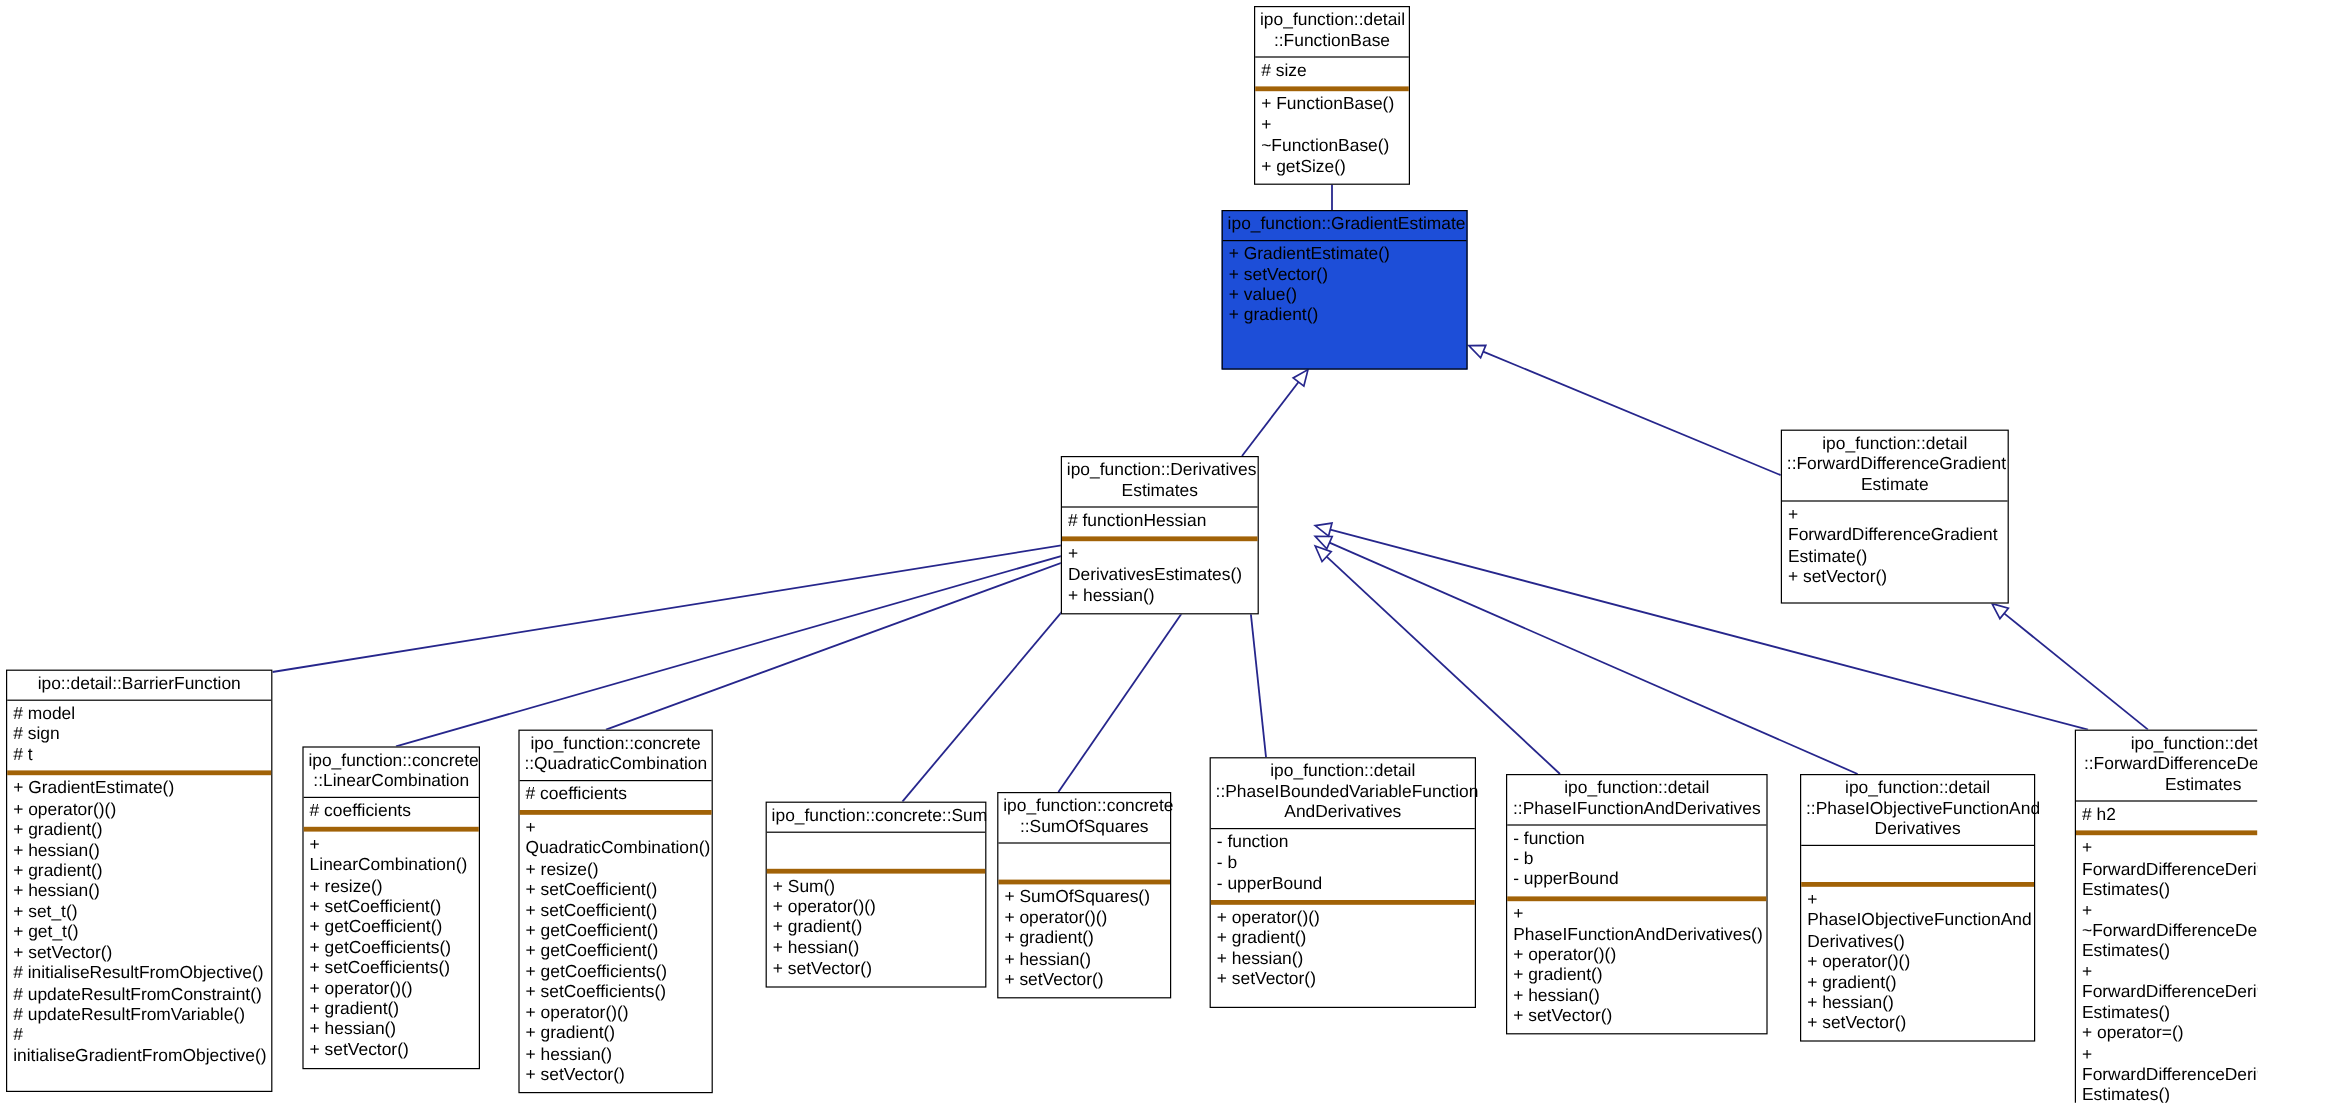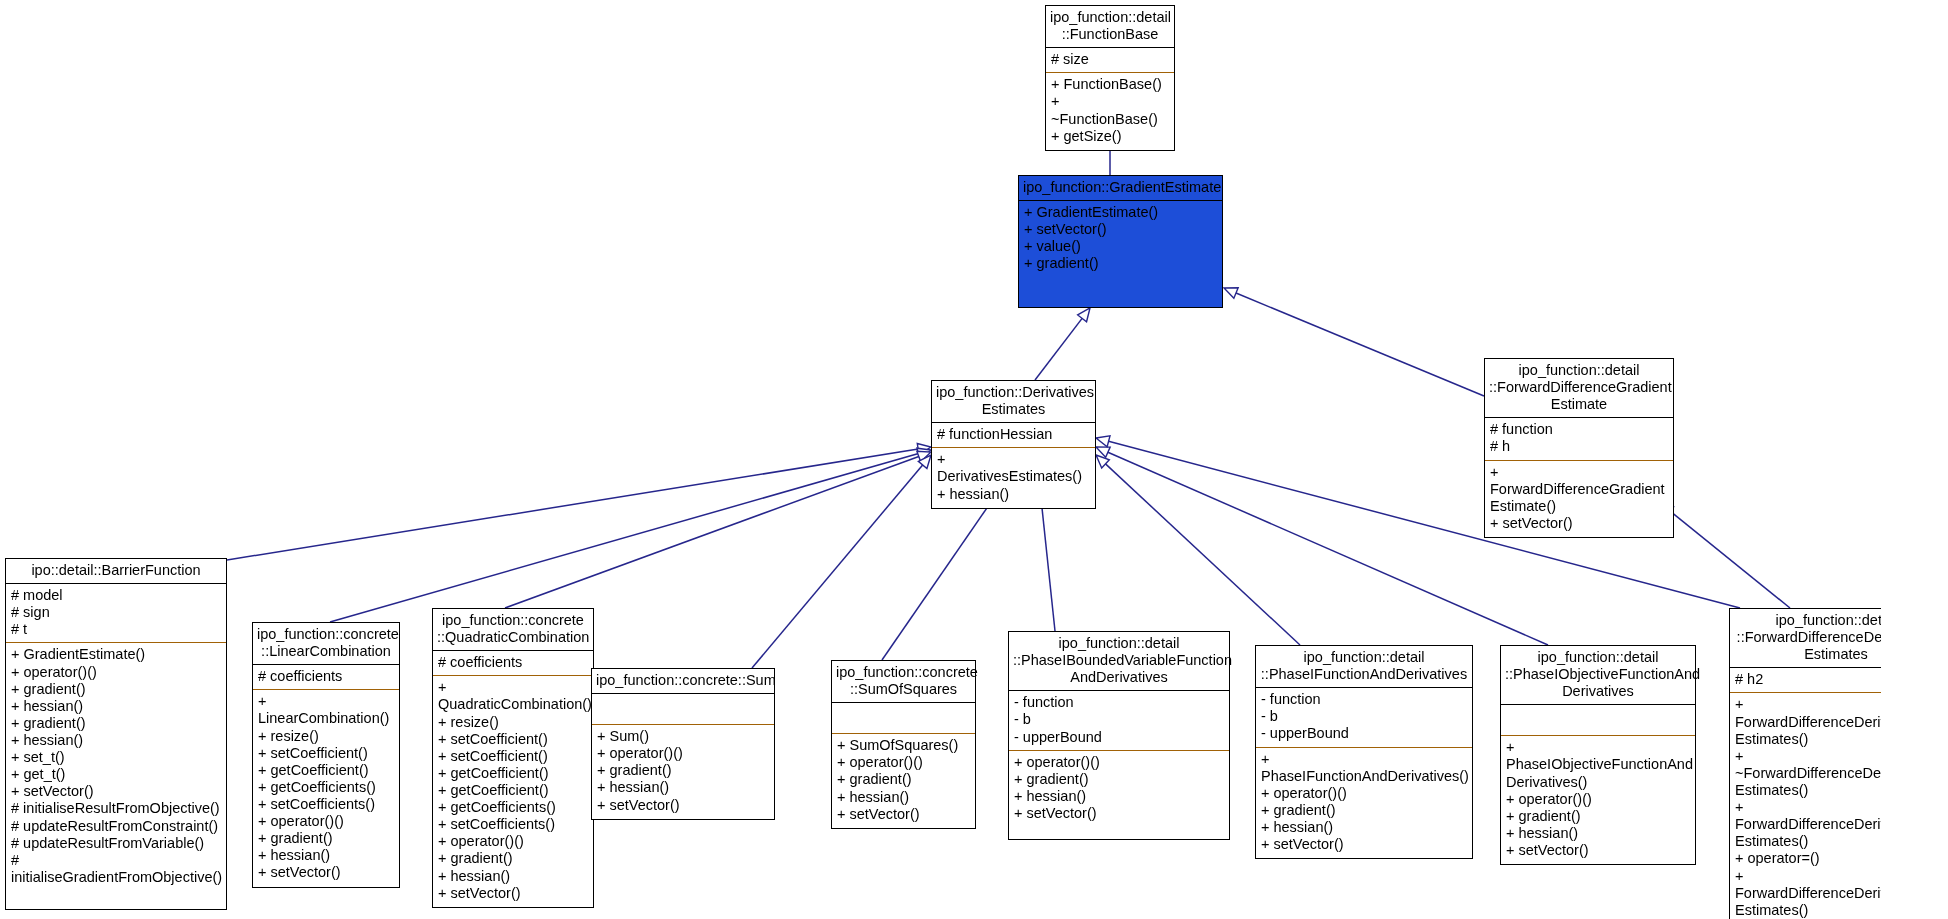--- a/index.html
+++ b/index.html
@@ -41,21 +41,21 @@
     background: #1d4ed8;
   }
   .node .title {
     text-align: center;
     padding: 3px 4px 4px 4px;
     white-space: pre-line;
     border-bottom: 1px solid #000000;
   }
   .node .attrs {
     padding: 3px 5px 4px 5px;
-    border-bottom: 1px solid #a16207;
+    border-bottom: 4px solid #a16207;
     min-height: 15px;
   }
   .node .ops {
     padding: 3px 5px 5px 5px;
   }
   .node .row {
     white-space: pre-wrap;
     text-indent: 0;
   }
   .node .attrs.empty { min-height: 16px; padding-top: 7px; padding-bottom: 7px;}
@@ -132,39 +132,35 @@
     </div>
     <div class="node highlight" style="left: 1018px; top: 175px; width: 205px; min-height: 133px;">
       <div class="title">ipo_function::GradientEstimate</div>
       <div class="ops">
         <div class="row">+ GradientEstimate()</div>
         <div class="row">+ setVector()</div>
         <div class="row">+ value()</div>
         <div class="row">+ gradient()</div>
       </div>
     </div>
-    <div class="node" style="left: 931px; top: 380px; width: 165px; min-height: 109px;">
+    <div class="node" style="left: 884px; top: 380px; width: 165px; min-height: 109px;">
       <div class="title">ipo_function::Derivatives
 Estimates</div>
       <div class="attrs">
         <div class="row"># functionHessian</div>
       </div>
       <div class="ops">
         <div class="row">+ DerivativesEstimates()</div>
         <div class="row">+ hessian()</div>
       </div>
     </div>
     <div class="node" style="left: 1484px; top: 358px; width: 190px; min-height: 145px;">
       <div class="title">ipo_function::detail
 ::ForwardDifferenceGradient
 Estimate</div>
-      <div class="attrs">
-        <div class="row"># function</div>
-        <div class="row"># h</div>
-      </div>
       <div class="ops">
         <div class="row">+ ForwardDifferenceGradient
 Estimate()</div>
         <div class="row">+ setVector()</div>
       </div>
     </div>
     <div class="node" style="left: 5px; top: 558px; width: 222px; min-height: 352px;">
       <div class="title">ipo::detail::BarrierFunction</div>
       <div class="attrs">
         <div class="row"># model</div>
@@ -220,21 +216,21 @@
         <div class="row">+ getCoefficient()</div>
         <div class="row">+ getCoefficient()</div>
         <div class="row">+ getCoefficients()</div>
         <div class="row">+ setCoefficients()</div>
         <div class="row">+ operator()()</div>
         <div class="row">+ gradient()</div>
         <div class="row">+ hessian()</div>
         <div class="row">+ setVector()</div>
       </div>
     </div>
-    <div class="node" style="left: 591px; top: 668px; width: 184px; min-height: 136px;">
+    <div class="node" style="left: 638px; top: 668px; width: 184px; min-height: 136px;">
       <div class="title">ipo_function::concrete::Sum</div>
       <div class="attrs empty"></div>
       <div class="ops">
         <div class="row">+ Sum()</div>
         <div class="row">+ operator()()</div>
         <div class="row">+ gradient()</div>
         <div class="row">+ hessian()</div>
         <div class="row">+ setVector()</div>
       </div>
     </div>

